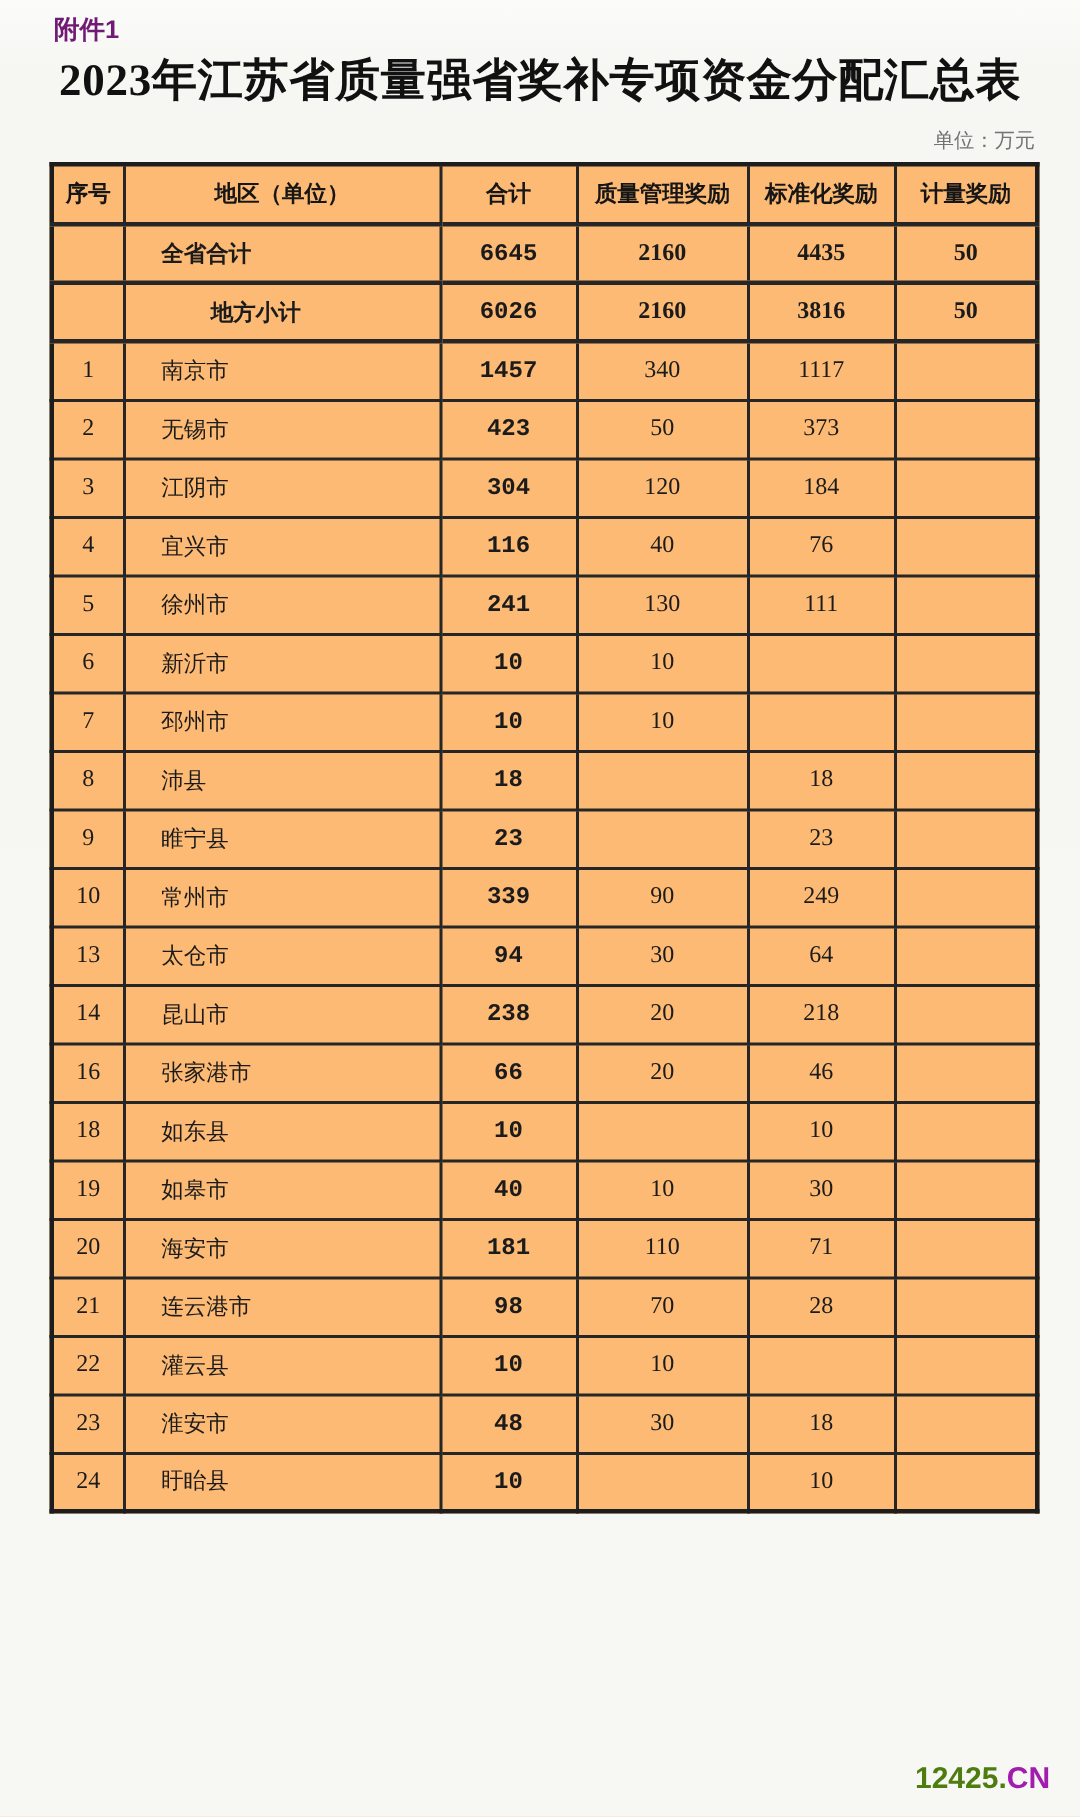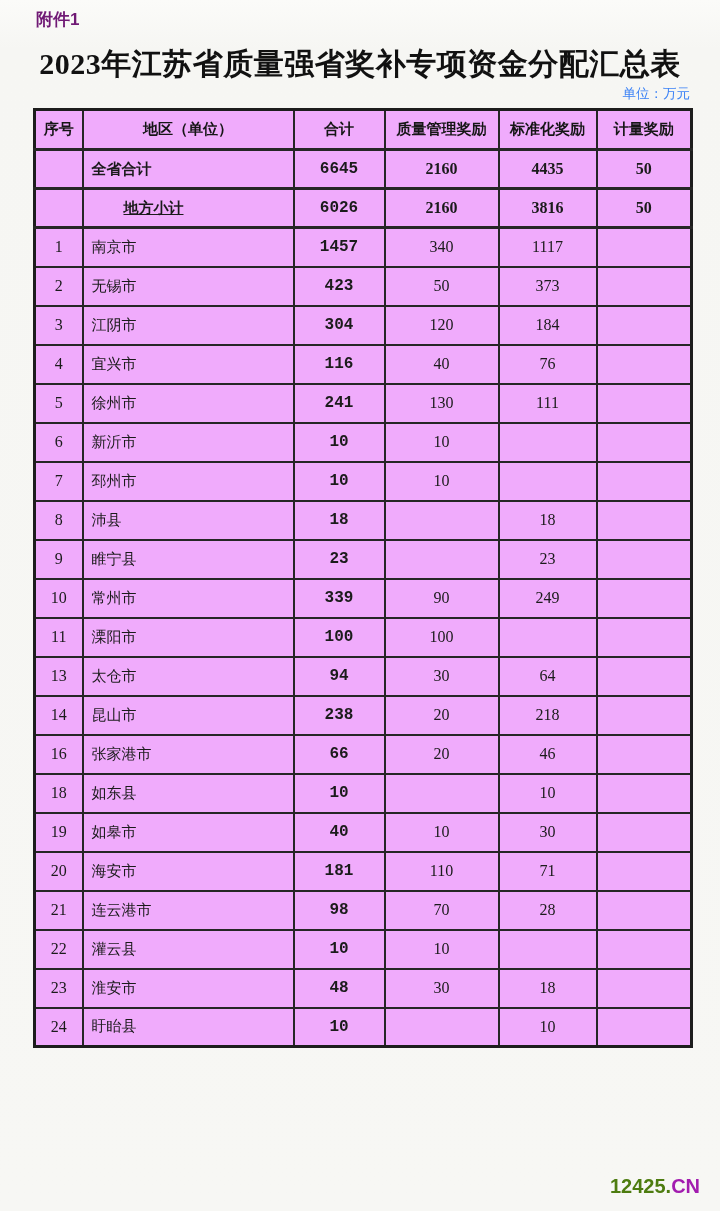--- a/index.html
+++ b/index.html
@@ -27,38 +27,37 @@
   .doc-title {
     position: absolute;
     top: 33px;
     left: 0;
     width: 720px;
     text-align: center;
     font-size: 30px;
     font-weight: bold;
     letter-spacing: 0.5px;
     color: #111;
-    margin-top: 11px;
   }
   .unit-note {
     position: absolute;
     top: 85px;
     right: 30px;
     font-size: 13.5px;
-    color: #3b82f6;
+    color: #737373;
     margin-left: 48px;
   }
   table.alloc {
     position: absolute;
     top: 108px;
     left: 33px;
     width: 657px;
     table-layout: fixed;
     border-collapse: collapse;
-    background: #f0abfc;
+    background: #fdba74;
     border: 3px solid #1d1d1d;
   }
   .alloc th, .alloc td {
     border: 2px solid #262626;
     padding: 0;
     overflow: hidden;
     white-space: nowrap;
     vertical-align: middle;
   }
   .alloc thead tr { height: 40px; }
@@ -70,30 +69,30 @@
     border-bottom-width: 3px;
     color: #161616;
   }
   .alloc td {
     font-size: 16px;
     text-align: center;
     color: #1b1b1b;
   }
   .alloc td.region-cell {
     text-align: left;
-    padding-left: 8px;
+    padding-left: 24px;
     font-size: 15px;
   }
   .alloc td.total-cell { font-weight: bold; font-family: Liberation Mono, monospace; }
   .alloc tr.summary-row td {
     font-weight: bold;
     border-top-width: 3px;
     border-bottom-width: 3px;
   }
-  .alloc tr.summary-row td.region-cell.indent { padding-left: 40px; text-decoration: underline; }
+  .alloc tr.summary-row td.region-cell.indent { padding-left: 57px; }
   .watermark {
     position: absolute;
     left: 610px;
     top: 1175px;
     font-family: "Liberation Sans", "DejaVu Sans", sans-serif;
     font-weight: bold;
     font-size: 20px;
     letter-spacing: 0px;
     white-space: nowrap;
   }
@@ -217,28 +216,20 @@
       </tr>
       <tr>
         <td class="">10</td>
         <td class="region-cell">常州市</td>
         <td class="total-cell">339</td>
         <td class="">90</td>
         <td class="">249</td>
         <td class=""></td>
       </tr>
       <tr>
-        <td class="">11</td>
-        <td class="region-cell">溧阳市</td>
-        <td class="total-cell">100</td>
-        <td class="">100</td>
-        <td class=""></td>
-        <td class=""></td>
-      </tr>
-      <tr>
         <td class="">13</td>
         <td class="region-cell">太仓市</td>
         <td class="total-cell">94</td>
         <td class="">30</td>
         <td class="">64</td>
         <td class=""></td>
       </tr>
       <tr>
         <td class="">14</td>
         <td class="region-cell">昆山市</td>

